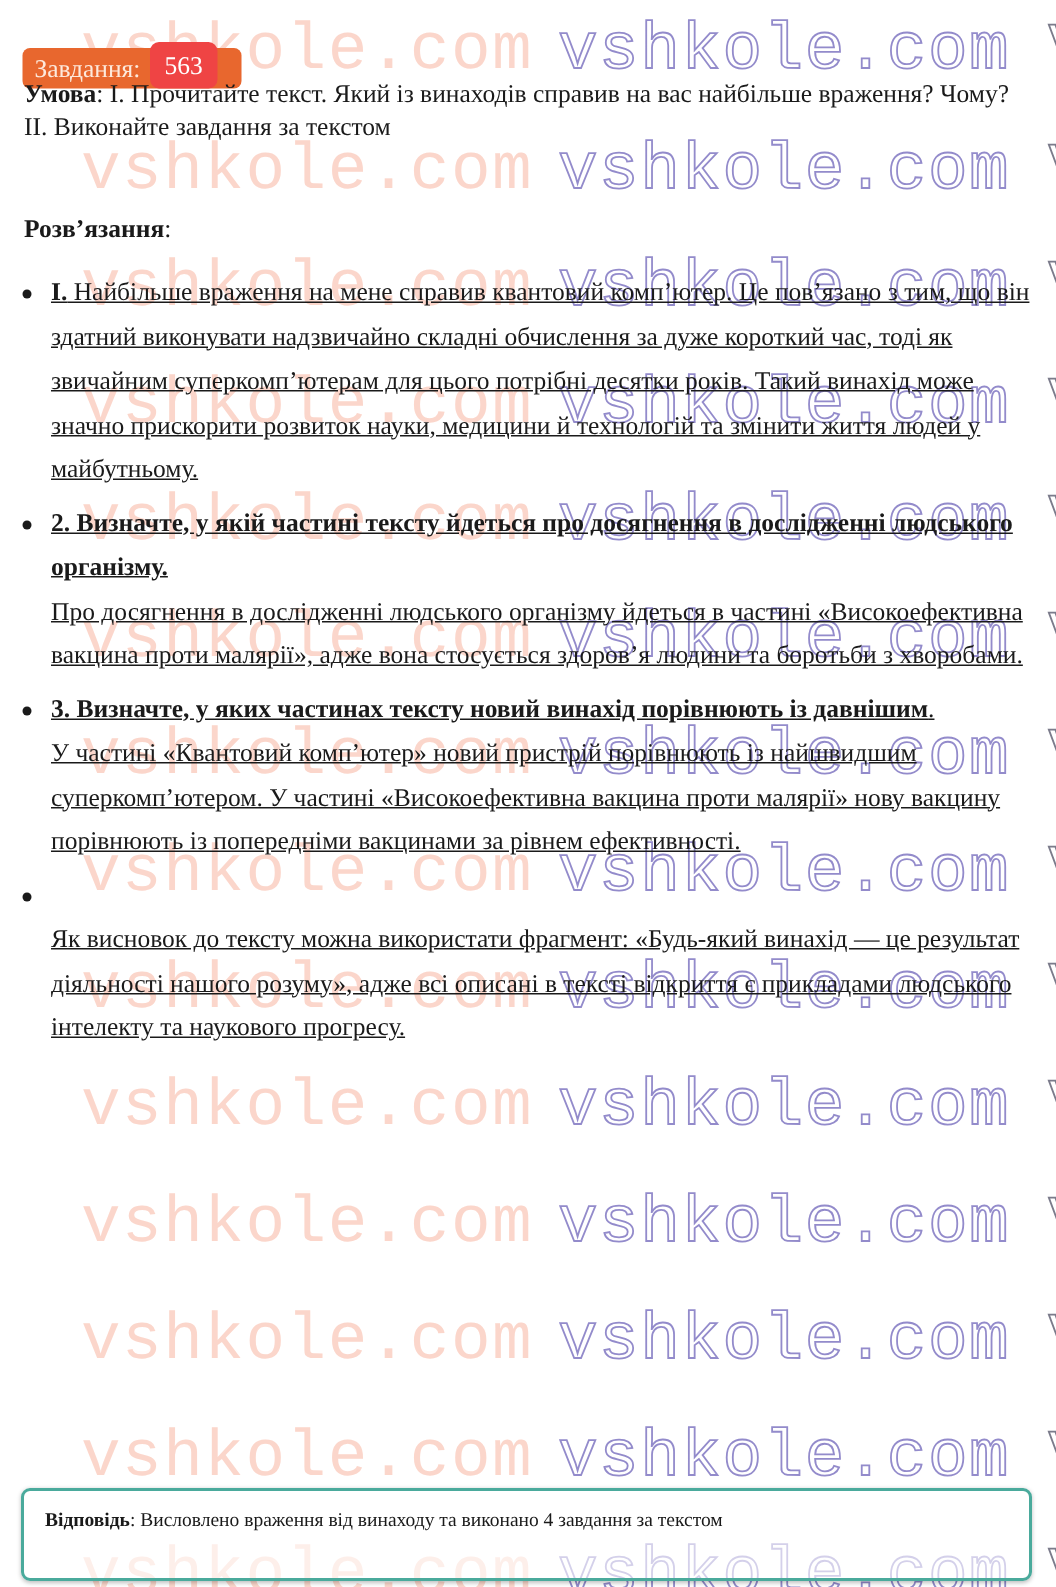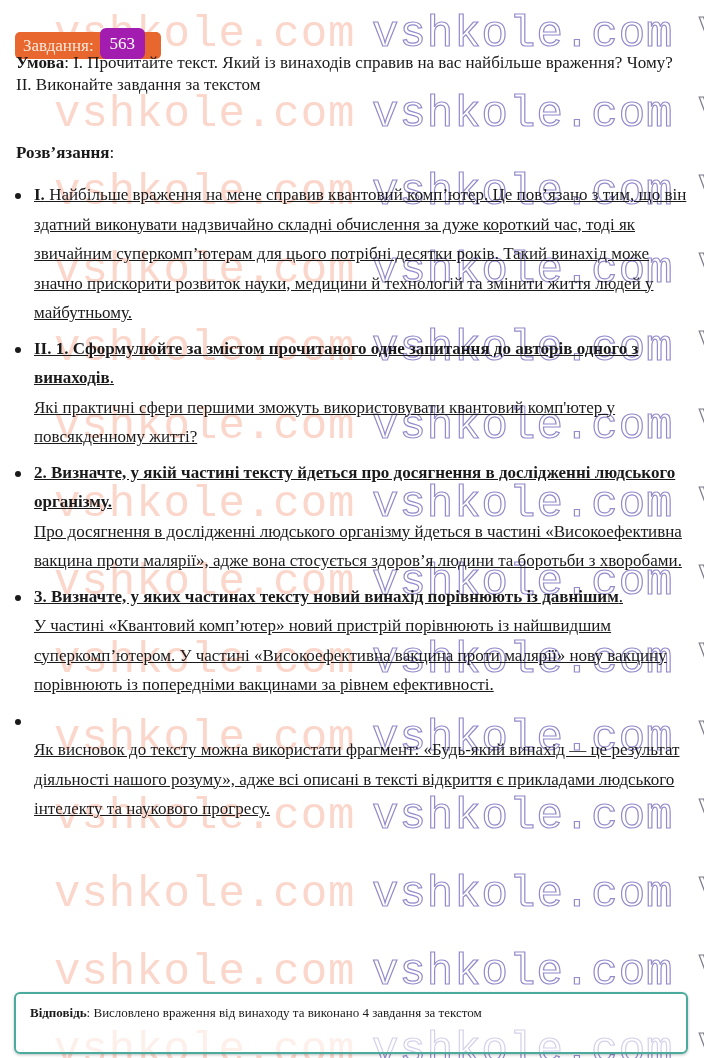--- a/index.html
+++ b/index.html
@@ -8,21 +8,21 @@
     font-family: "Liberation Serif", "DejaVu Serif", serif; color: #1a1a1a;
   }
   .page { position: relative; z-index: 2; padding: 0 14px 0 16px; }
   .badge {
     position: absolute; left: 15px; top: 6px; height: 27px;
     background: #e8672e; border-radius: 5px; display: flex; align-items: center;
     padding-left: 8px; padding-right: 12px; margin-top: 26px;
   }
   .badge-label { color: #fde9dc; font-size: 17px; line-height: 27px; margin-right: 6px; }
   .badge-num {
-    background: #a21caf; color: #ffffff; font-size: 17px; height: 31px; line-height: 31px;
+    background: #ef4444; color: #ffffff; font-size: 17px; height: 31px; line-height: 31px;
     padding: 0 10px; border-radius: 6px; margin-top: -4px; margin-right: 4px;
   }
   .cond { position: absolute; left: 16px; top: 52px; width: 680px; font-size: 17px; line-height: 22px; }
   .cond b { font-weight: bold; margin-top: 30px; }
   .solution-title { position: absolute; left: 16px; top: 142px; font-size: 17px; line-height: 22px; }
   .items { position: absolute; left: 10px; top: 180px; width: 690px; margin: 0; padding: 0; list-style: none; text-decoration: underline; }
   .item { position: relative; padding-left: 24px; font-size: 17px; line-height: 29.5px; margin-bottom: 6px; }
   .item::before {
     content: ""; position: absolute; left: 5px; top: 13px; width: 6px; height: 6px; border-radius: 50%; background: #1a1a1a;
   }
@@ -117,24 +117,20 @@
 
   <div class="solution-title">
     <b>Розв’язання</b><span>:</span>
   </div>
 
   <ul class="items">
     <li class="item">
       <b class="q">І.</b><span> Найбільше враження на мене справив квантовий комп’ютер. Це пов’язано з тим, що він здатний виконувати надзвичайно складні обчислення за дуже короткий час, тоді як звичайним суперкомп’ютерам для цього потрібні десятки років. Такий винахід може значно прискорити розвиток науки, медицини й технологій та змінити життя людей у майбутньому.</span>
     </li>
     <li class="item">
-      <b class="q">ІІ. 1. Сформулюйте за змістом прочитаного одне запитання до авторів одного з винаходів</b><span>.</span><br>
-      <span>Які практичні сфери першими зможуть використовувати квантовий комп'ютер у повсякденному житті?</span>
-    </li>
-    <li class="item">
       <b class="q">2. Визначте, у якій частині тексту йдеться про досягнення в дослідженні людського організму.</b><br>
       <span>Про досягнення в дослідженні людського організму йдеться в частині «Високоефективна вакцина проти малярії», адже вона стосується здоров’я людини та боротьби з хворобами.</span>
     </li>
     <li class="item">
       <b class="q">3. Визначте, у яких частинах тексту новий винахід порівнюють із давнішим</b><span>.</span><br>
       <span>У частині «Квантовий комп’ютер» новий пристрій порівнюють із найшвидшим суперкомп’ютером. У частині «Високоефективна вакцина проти малярії» нову вакцину порівнюють із попередніми вакцинами за рівнем ефективності.</span>
     </li>
     <li class="item">
       <br>
       <span>Як висновок до тексту можна використати фрагмент: «Будь-який винахід — це результат діяльності нашого розуму», адже всі описані в тексті відкриття є прикладами людського інтелекту та наукового прогресу.</span>

